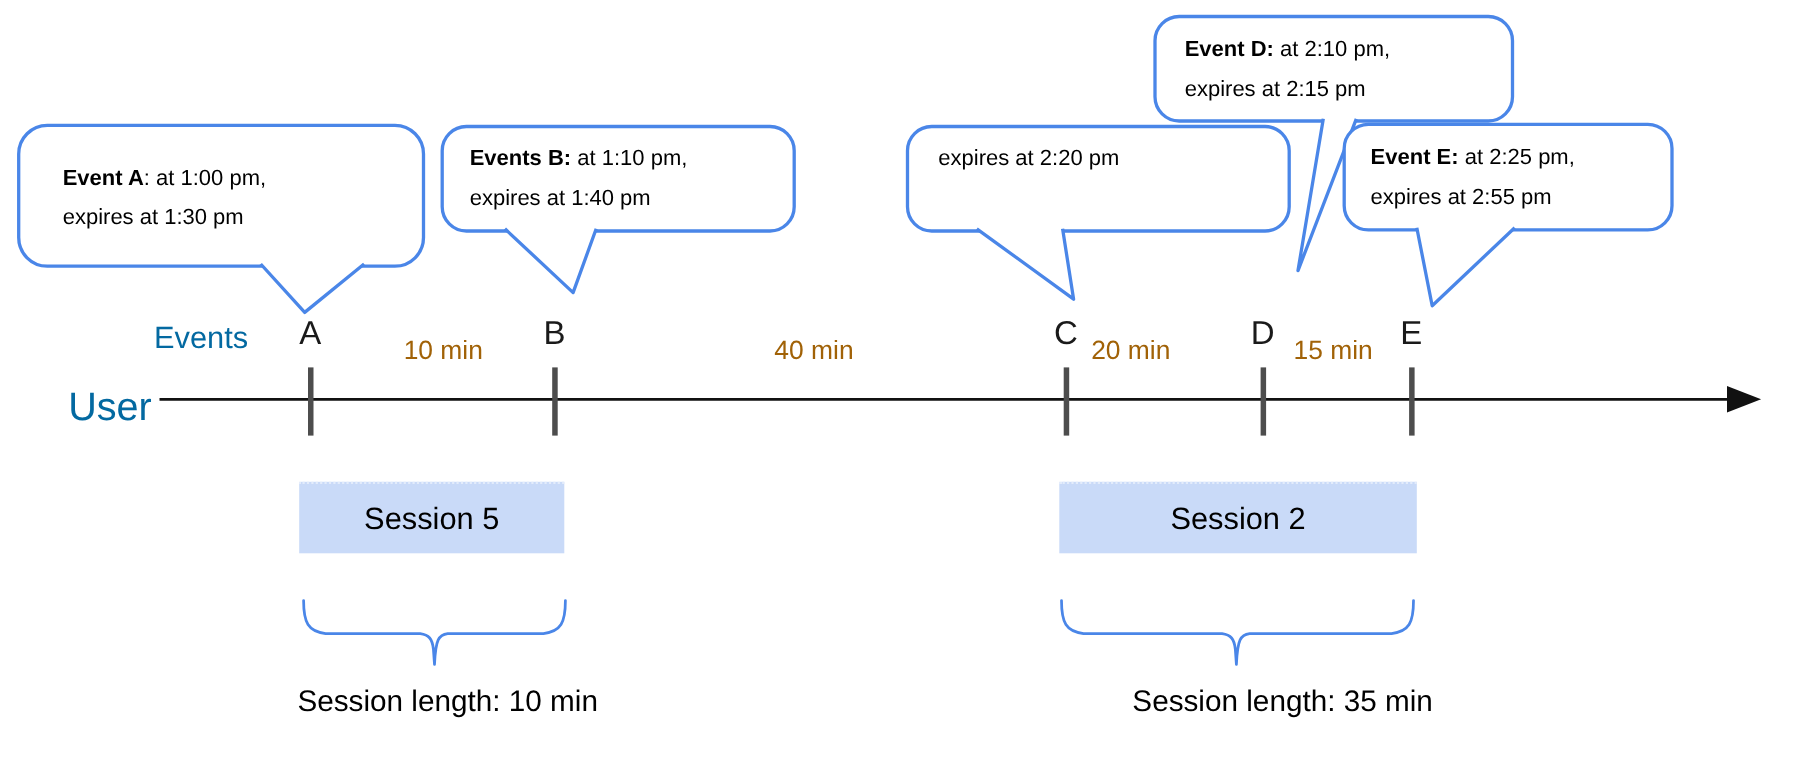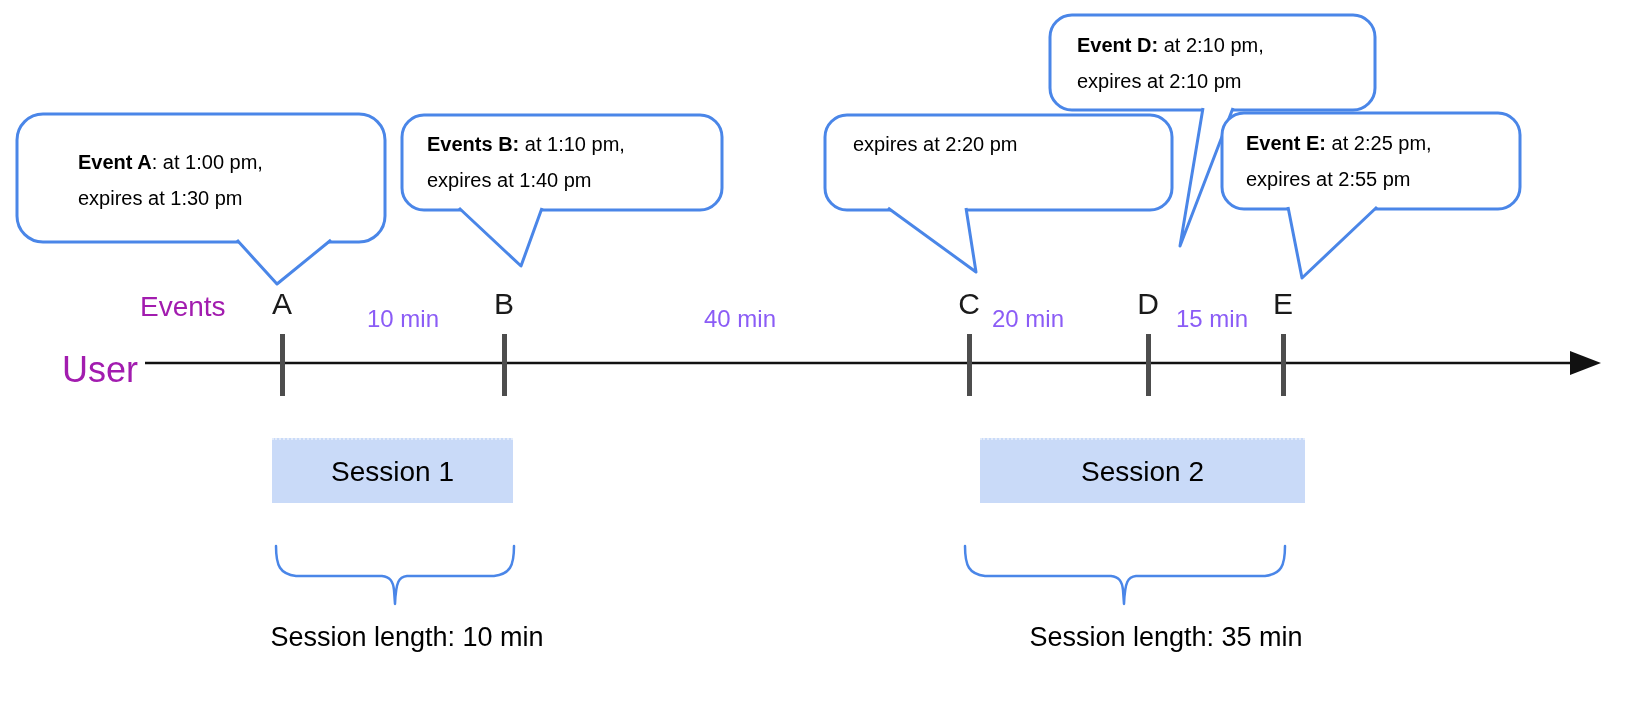--- a/index.html
+++ b/index.html
@@ -5,22 +5,22 @@
   html,body{margin:0;padding:0;background:#ffffff;}
   #canvas{
     position:relative;width:1634px;height:702px;background:#ffffff;overflow:hidden;
     font-family:"Liberation Sans",sans-serif;color:#000;
   }
   #diagram-svg{position:absolute;left:0;top:0;z-index:1;}
   .abs{position:absolute;z-index:2;}
   .callout-text{font-size:20px;line-height:36px;color:#000;white-space:nowrap;}
   .b{font-weight:bold;}
   .tick-letter{font-size:30px;line-height:32px;width:44px;text-align:center;color:#1a1a1a;}
-  .interval-label{font-size:24px;line-height:26px;width:110px;text-align:center;color:#8b5cf6;}
-  .axis-label{color:#a21caf;}
+  .interval-label{font-size:24px;line-height:26px;width:110px;text-align:center;color:#a16207;}
+  .axis-label{color:#0369a1;}
   .session-bar{
     background:#c9daf8;border-top:2px dotted #e3ecfb;box-sizing:border-box;
     display:flex;align-items:center;justify-content:center;
     font-size:28px;color:#000;
   }
   .session-length{font-size:27px;line-height:30px;width:340px;text-align:center;color:#000000;}
 </style>
 </head>
 <body>
 
@@ -49,37 +49,37 @@
     <rect x="280" y="334" width="5" height="62" fill="#4d4d4d"></rect>
     <rect x="502" y="334" width="5" height="62" fill="#4d4d4d"></rect>
     <rect x="967" y="334" width="5" height="62" fill="#4d4d4d"></rect>
     <rect x="1146" y="334" width="5" height="62" fill="#4d4d4d"></rect>
     <rect x="1281" y="334" width="5" height="62" fill="#4d4d4d"></rect>
 
     <path d="M 276,546 C 276,566 280,574 296,576 L 382,576 C 390,577 393,581 394,590 L 395,604 C 396,581 399,577 407,576 L 494,576 C 510,574 514,566 514,546" fill="none" stroke="#4a86e8" stroke-width="2.5" stroke-linecap="round" stroke-linejoin="round"></path>
     <path d="M 965,546 C 965,566 969,574 985,576 L 1111,576 C 1119,577 1122,581 1123,590 L 1124,604 C 1125,581 1128,577 1136,576 L 1265,576 C 1281,574 1285,566 1285,546" fill="none" stroke="#4a86e8" stroke-width="2.5" stroke-linecap="round" stroke-linejoin="round"></path>
   </svg>
 
-  <div class="abs callout-text" style="left:57px;top:144px;margin-left:21px;">
+  <div class="abs callout-text" style="left:57px;top:144px;">
     <div><span class="b">Event A</span><span>: at 1:00 pm,</span></div>
     <div>expires at 1:30 pm</div>
   </div>
 
   <div class="abs callout-text" style="left:427px;top:126px;">
     <div><span class="b">Events B:</span><span> at 1:10 pm,</span></div>
     <div>expires at 1:40 pm</div>
   </div>
 
   <div class="abs callout-text" style="left:853px;top:126px;">
     <div>expires at 2:20 pm</div>
   </div>
 
   <div class="abs callout-text" style="left:1077px;top:27px;">
     <div><span class="b">Event D:</span><span> at 2:10 pm,</span></div>
-    <div>expires at 2:10 pm</div>
+    <div>expires at 2:15 pm</div>
   </div>
 
   <div class="abs callout-text" style="left:1246px;top:125px;">
     <div><span class="b">Event E:</span><span> at 2:25 pm,</span></div>
     <div>expires at 2:55 pm</div>
   </div>
 
   <div class="abs axis-label" style="left:140px;top:291px;font-size:28px;">Events</div>
   <div class="abs axis-label" style="left:62px;top:349px;font-size:36px;">User</div>
 
@@ -88,22 +88,22 @@
   <div class="abs tick-letter" style="left:947px;top:288px;">C</div>
   <div class="abs tick-letter" style="left:1126px;top:288px;">D</div>
   <div class="abs tick-letter" style="left:1261px;top:288px;">E</div>
 
   <div class="abs interval-label" style="left:348px;top:306px;">10 min</div>
   <div class="abs interval-label" style="left:685px;top:306px;text-align:center;">40 min</div>
   <div class="abs interval-label" style="left:973px;top:306px;">20 min</div>
   <div class="abs interval-label" style="left:1157px;top:306px;">15 min</div>
 
   <div class="abs session-bar" style="left:272px;top:438px;width:241px;height:65px;">
-    <span>Session 1</span>
+    <span>Session 5</span>
   </div>
-  <div class="abs session-bar" style="left:963px;top:438px;width:325px;height:65px;margin-left:17px;">
+  <div class="abs session-bar" style="left:963px;top:438px;width:325px;height:65px;">
     <span>Session 2</span>
   </div>
 
   <div class="abs session-length" style="left:237px;top:622px;">Session length: 10 min</div>
   <div class="abs session-length" style="left:996px;top:622px;">Session length: 35 min</div>
 
 </div>
 
 </body></html>

